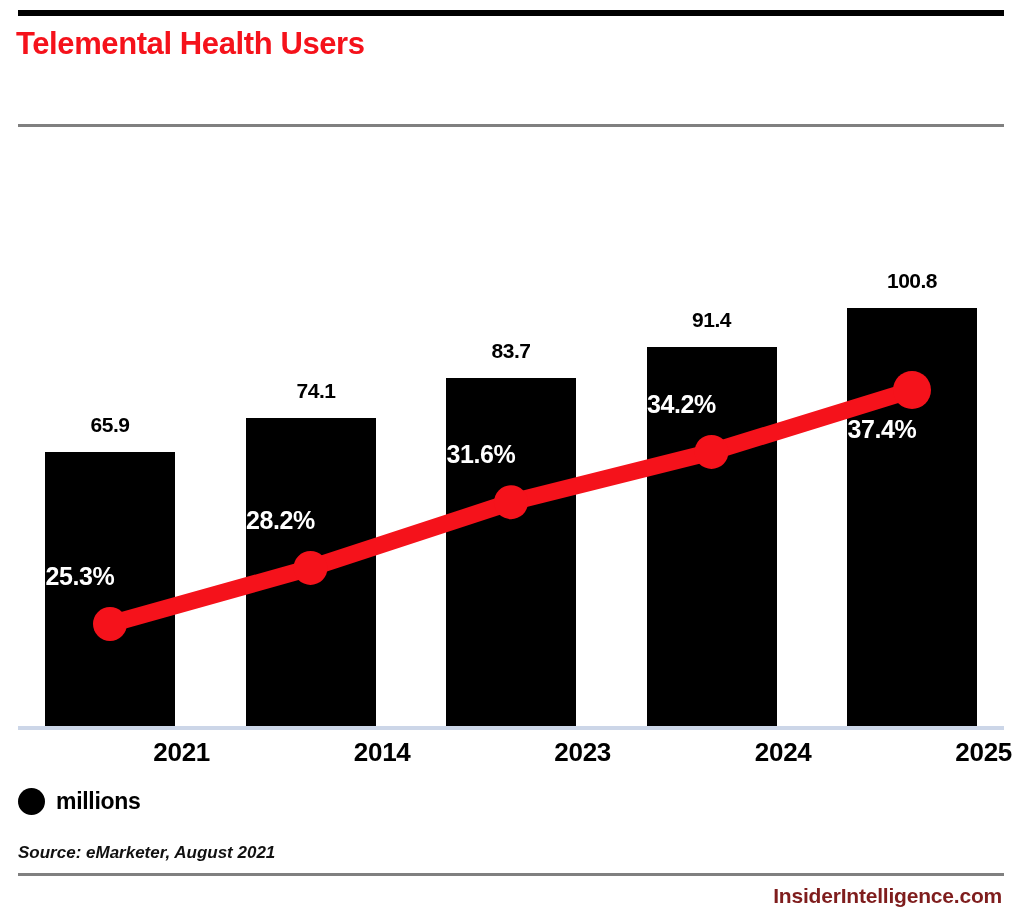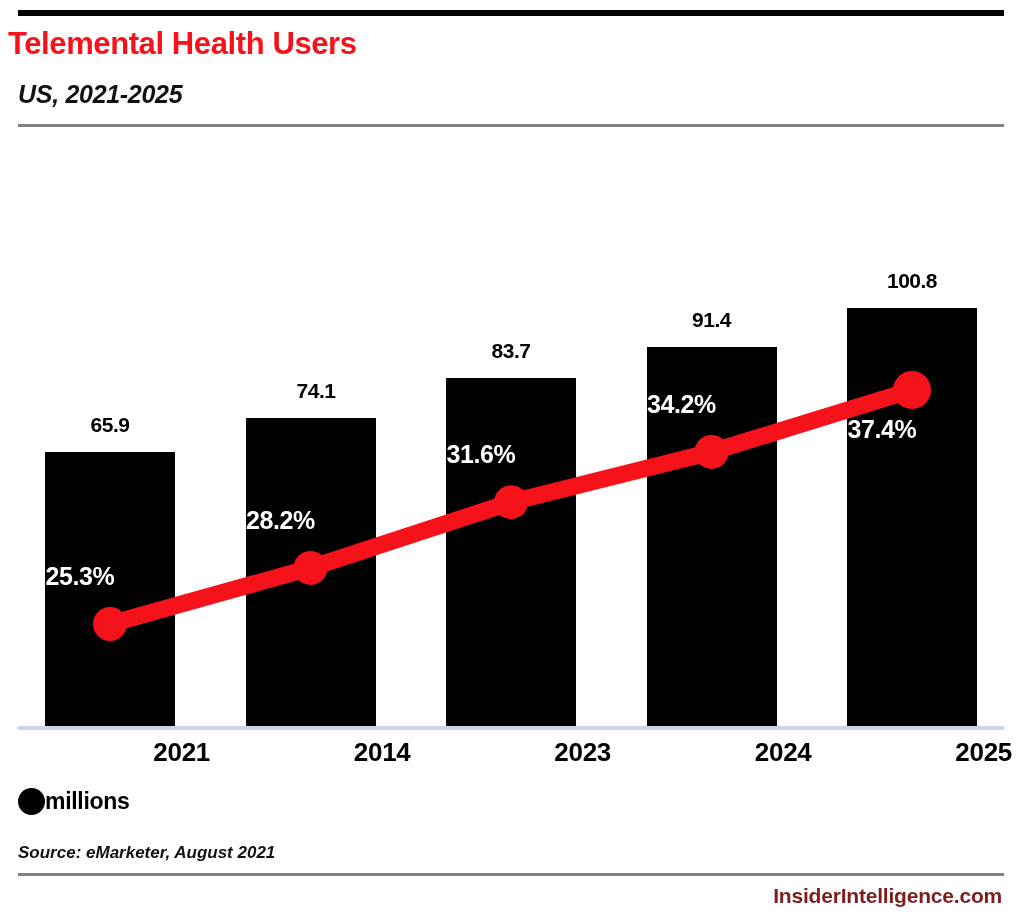--- a/index.html
+++ b/index.html
@@ -26,21 +26,21 @@
   .top-rule {
     position: absolute;
     left: 18px;
     top: 10px;
     width: 986px;
     height: 6px;
     background: #000000;
   }
   .chart-title {
     position: absolute;
-    left: 8px;
+    left: 16px;
     top: 26px;
     font-size: 31px;
     font-weight: bold;
     letter-spacing: -0.4px;
     color: #f5121b;
     white-space: nowrap;
   }
   .chart-subtitle {
     position: absolute;
     left: 18px;
@@ -122,20 +122,21 @@
     position: absolute;
     left: 18px;
     top: 788px;
     display: flex;
     align-items: center;
     gap: 38px;
   }
   .legend-item {
     display: flex;
     align-items: center;
+    gap: 11px;
   }
   .legend-swatch {
     width: 27px;
     height: 27px;
     border-radius: 50%;
     flex: 0 0 auto;
   }
   .legend-text {
     font-size: 23px;
     font-weight: bold;
@@ -174,21 +175,20 @@
     white-space: nowrap;
   }
 </style>
 </head>
 <body>
 
 <div id="page">
 
   <div class="top-rule"></div>
   <div class="chart-title">Telemental Health Users</div>
-  <div class="chart-subtitle">US, 2021-2025</div>
   <div class="sub-rule"></div>
 
   <div id="plot">
     <div class="axis-line"></div>
     <div id="bars">
         <div class="bar" style="left: 45px; top: 452.397px; width: 130px; height: 273.603px; background: rgb(0, 0, 0);"></div>
         <div class="bar-label" style="left: 10px; top: 413.397px; width: 200px;">65.9</div>
         <div class="bar" style="left: 245.5px; top: 418.353px; width: 130px; height: 307.647px; background: rgb(0, 0, 0);"></div>
         <div class="bar-label" style="left: 216px; top: 379.353px; width: 200px;">74.1</div>
         <div class="bar" style="left: 446px; top: 378.496px; width: 130px; height: 347.504px; background: rgb(0, 0, 0);"></div>

